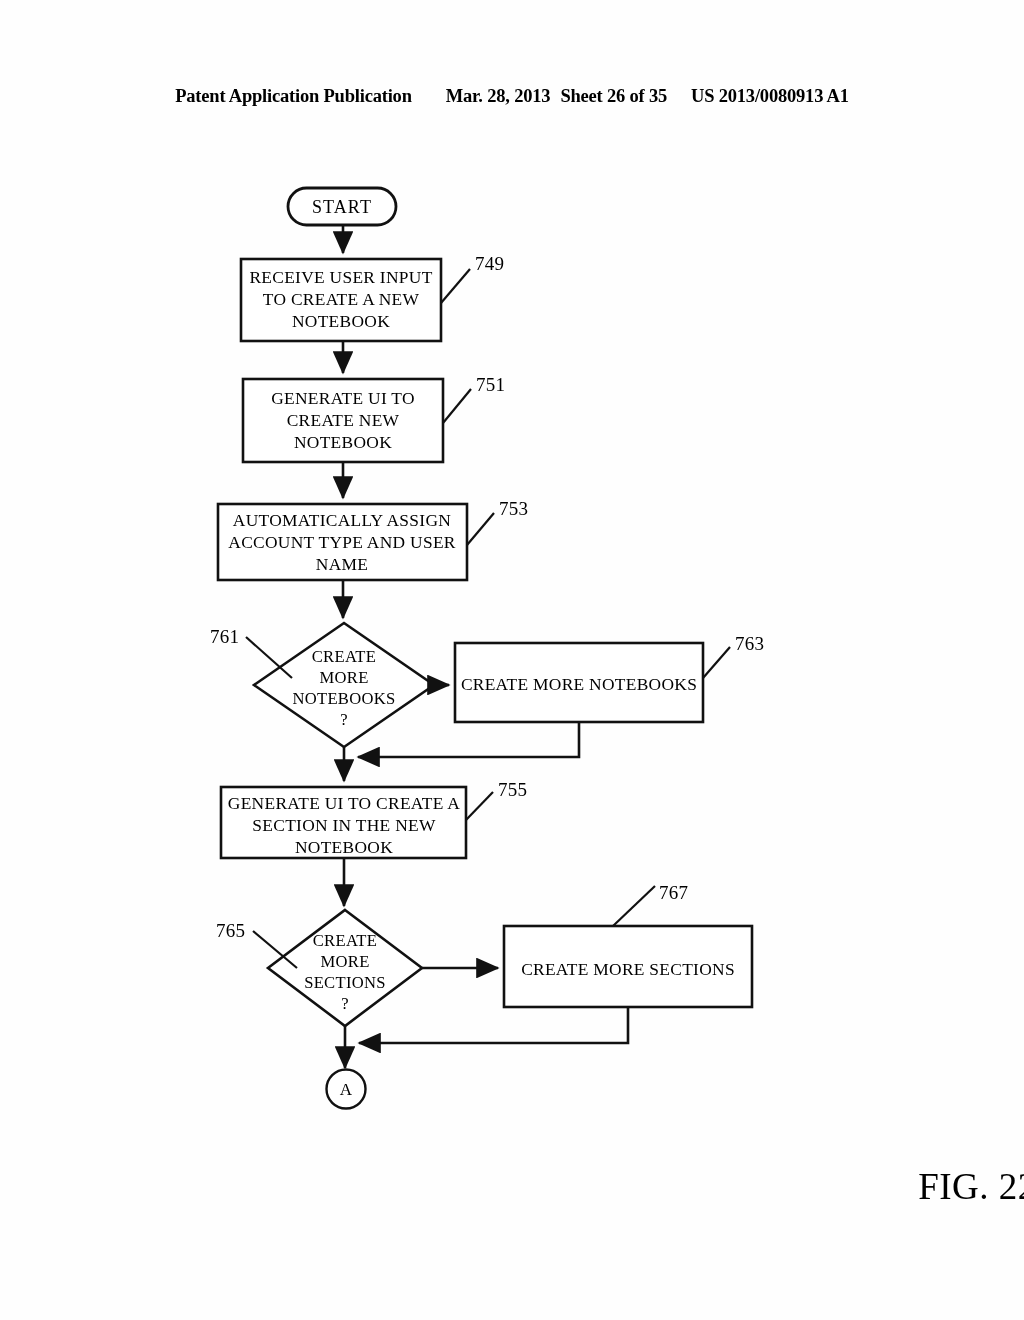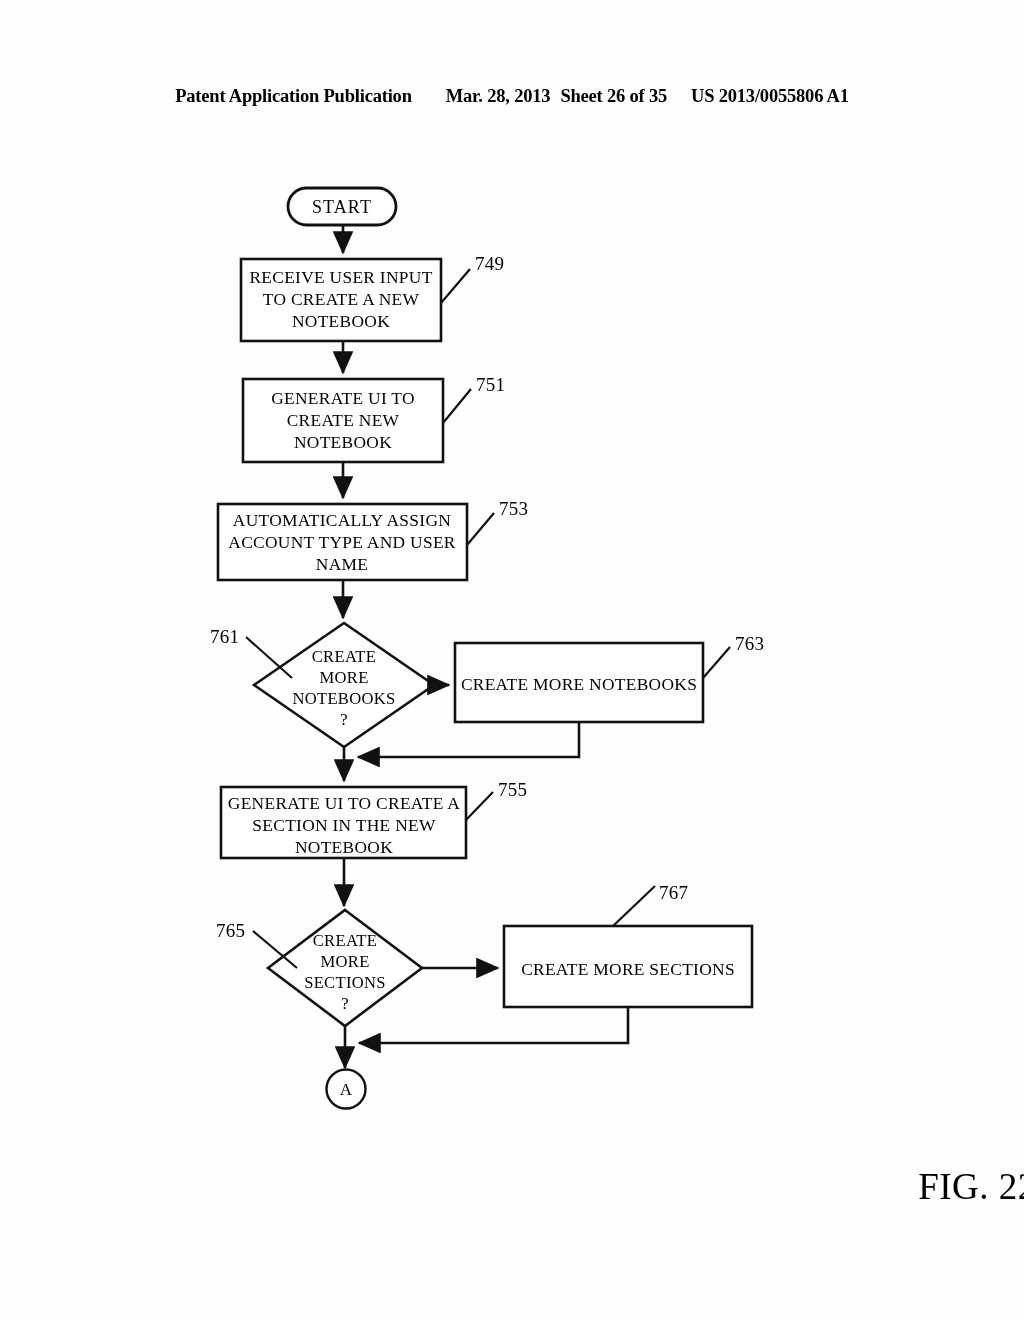--- a/index.html
+++ b/index.html
@@ -125,21 +125,21 @@
 </style>
 </head>
 <body>
 
 <div id="page">
 
   <div class="pub-header">
     <span class="hdr-pub">Patent Application Publication</span>
     <span class="hdr-date">Mar. 28, 2013</span>
     <span class="hdr-sheet">Sheet 26 of 35</span>
-    <span class="hdr-num">US 2013/0055806 A1</span>
+    <span class="hdr-num">US 2013/0080913 A1</span>
   </div>
 
   <svg id="flow" viewBox="0 0 1024 1320">
     <defs>
       <marker id="arrowhead" markerWidth="9" markerHeight="8" refX="8.4" refY="4" orient="auto" markerUnits="strokeWidth">
         <path d="M0,0 L9,4 L0,8 z" fill="#111111"></path>
       </marker>
     </defs>
 
     <g>

